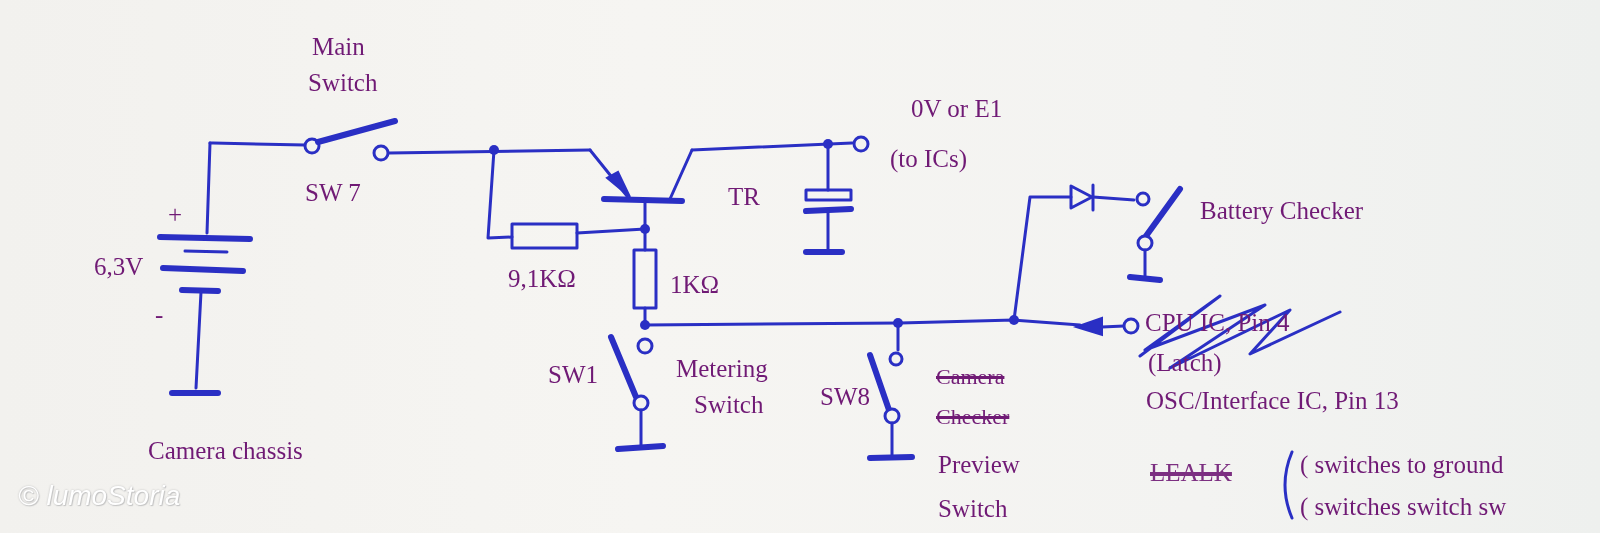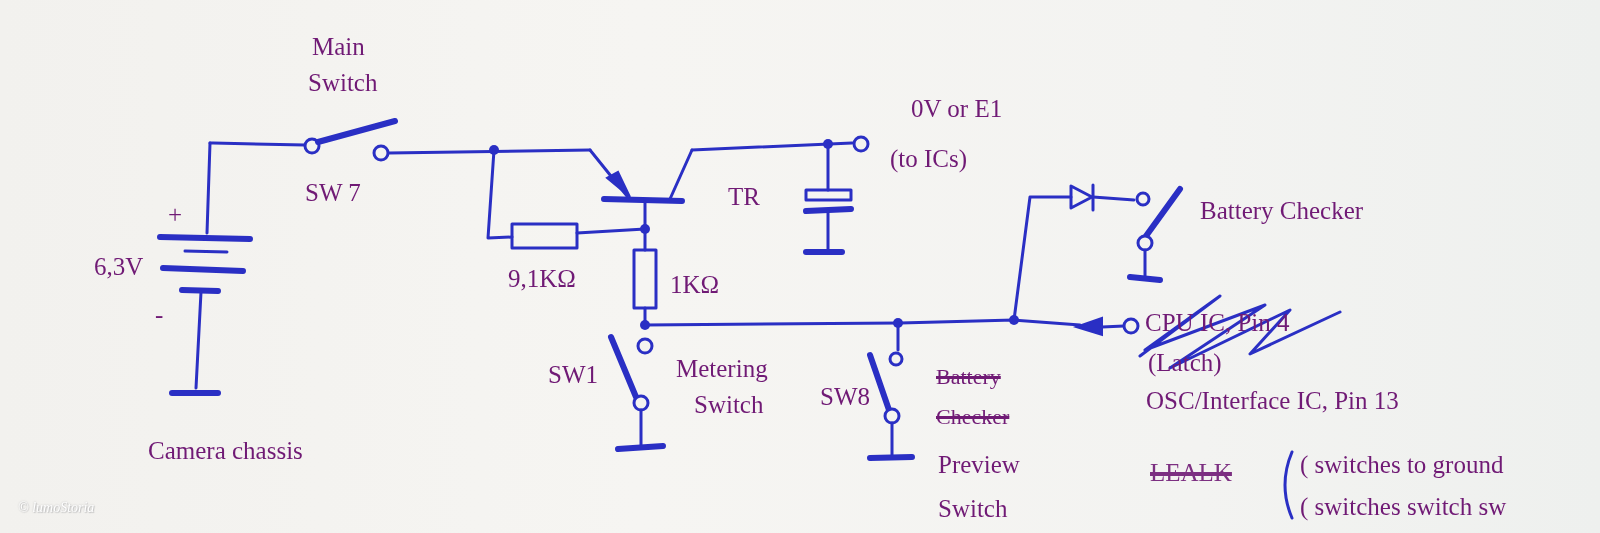--- a/index.html
+++ b/index.html
@@ -17,24 +17,23 @@
   .dot { fill:#2a2fc4; }
   .lbl {
     position:absolute; color:#701a75; font-family:Liberation Serif, serif;
     font-size:25px; white-space:nowrap; line-height:1;
     transform-origin:left top;
   }
   .small { font-size:22px; }
   .strike { text-decoration: line-through; text-decoration-thickness:3px; }
   .scribble { text-decoration: line-through; text-decoration-thickness:4px; opacity:0.9; }
   .watermark {
-    position:absolute; left:18px; top:480px; font-family:Liberation Serif, serif;
-    font-style:italic; font-size:14px; color:#ffffff;
+    position:absolute; left:18px; top:480px; font-family:Liberation Sans, sans-serif;
+    font-style:italic; font-size:28px; color:#ffffff;
     text-shadow: 0 0 2px #b8b8b8, 1px 1px 1px #c8c8c8;
-    margin-top: 20px;
   }
 </style>
 </head>
 <body>
 
 <svg id="schematic" viewBox="0 0 1600 533">
 
   <g>
     <line class="w" x1="210" y1="143" x2="207" y2="233"></line>
     <line class="thick" x1="160" y1="237" x2="250" y2="239"></line>
@@ -148,21 +147,21 @@
 <div class="lbl" style="left:508px;top:266px;">9,1KΩ</div>
 <div class="lbl" style="left:670px;top:272px;">1KΩ</div>
 <div class="lbl" style="left:704px;top:184px;margin-left:24px;">TR</div>
 <div class="lbl" style="left:890px;top:96px;margin-left:21px;">0V or E1</div>
 <div class="lbl" style="left:890px;top:146px;">(to ICs)</div>
 <div class="lbl" style="left:1200px;top:198px;">Battery Checker</div>
 <div class="lbl" style="left:548px;top:362px;">SW1</div>
 <div class="lbl" style="left:676px;top:356px;">Metering</div>
 <div class="lbl" style="left:694px;top:392px;">Switch</div>
 <div class="lbl" style="left:820px;top:384px;">SW8</div>
-<div class="lbl small strike" style="left:936px;top:366px;">Battery</div>
+<div class="lbl small strike" style="left:936px;top:366px;">Camera</div>
 <div class="lbl small strike" style="left:936px;top:406px;">Checker</div>
 <div class="lbl" style="left:938px;top:452px;">Preview</div>
 <div class="lbl" style="left:938px;top:496px;">Switch</div>
 <div class="lbl" style="left:1145px;top:310px;">CPU IC, Pin 4</div>
 <div class="lbl" style="left:1148px;top:350px;text-align:right;">(Latch)</div>
 <div class="lbl" style="left:1146px;top:388px;">OSC/Interface IC, Pin 13</div>
 <div class="lbl scribble" style="left:1150px;top:460px;">LEALK</div>
 <div class="lbl" style="left:1300px;top:452px;">( switches to ground</div>
 <div class="lbl" style="left:1300px;top:494px;">( switches switch sw</div>
 

